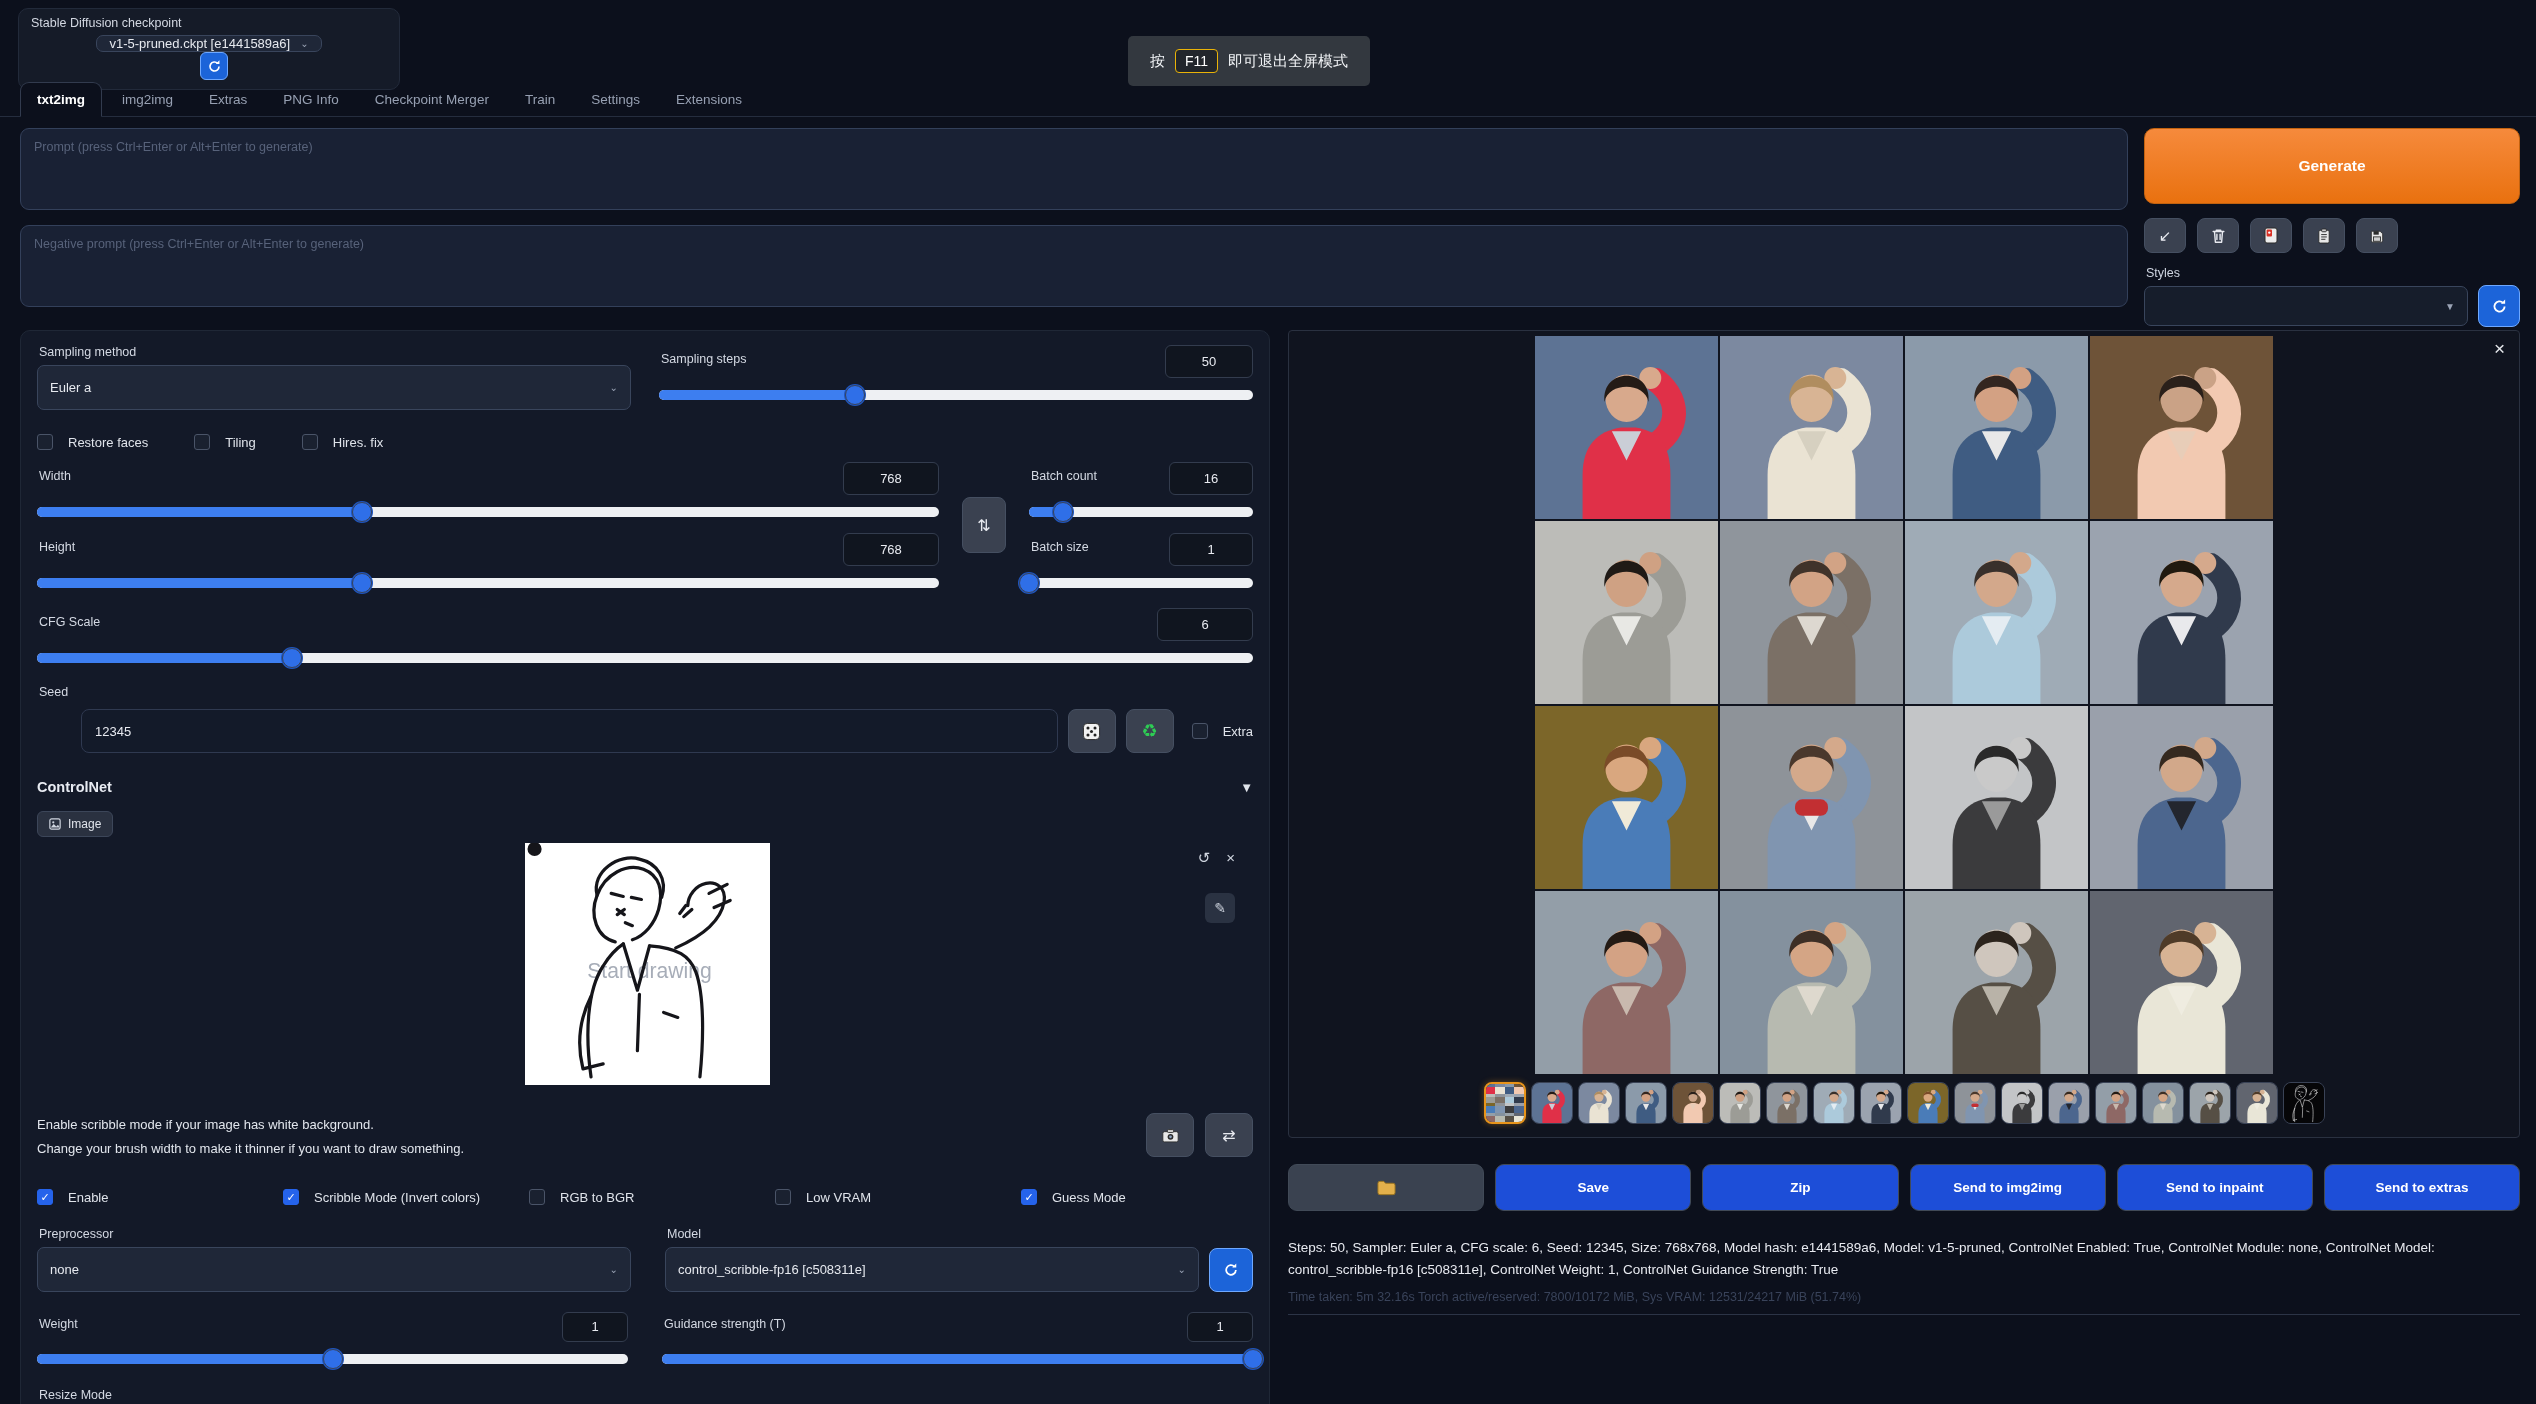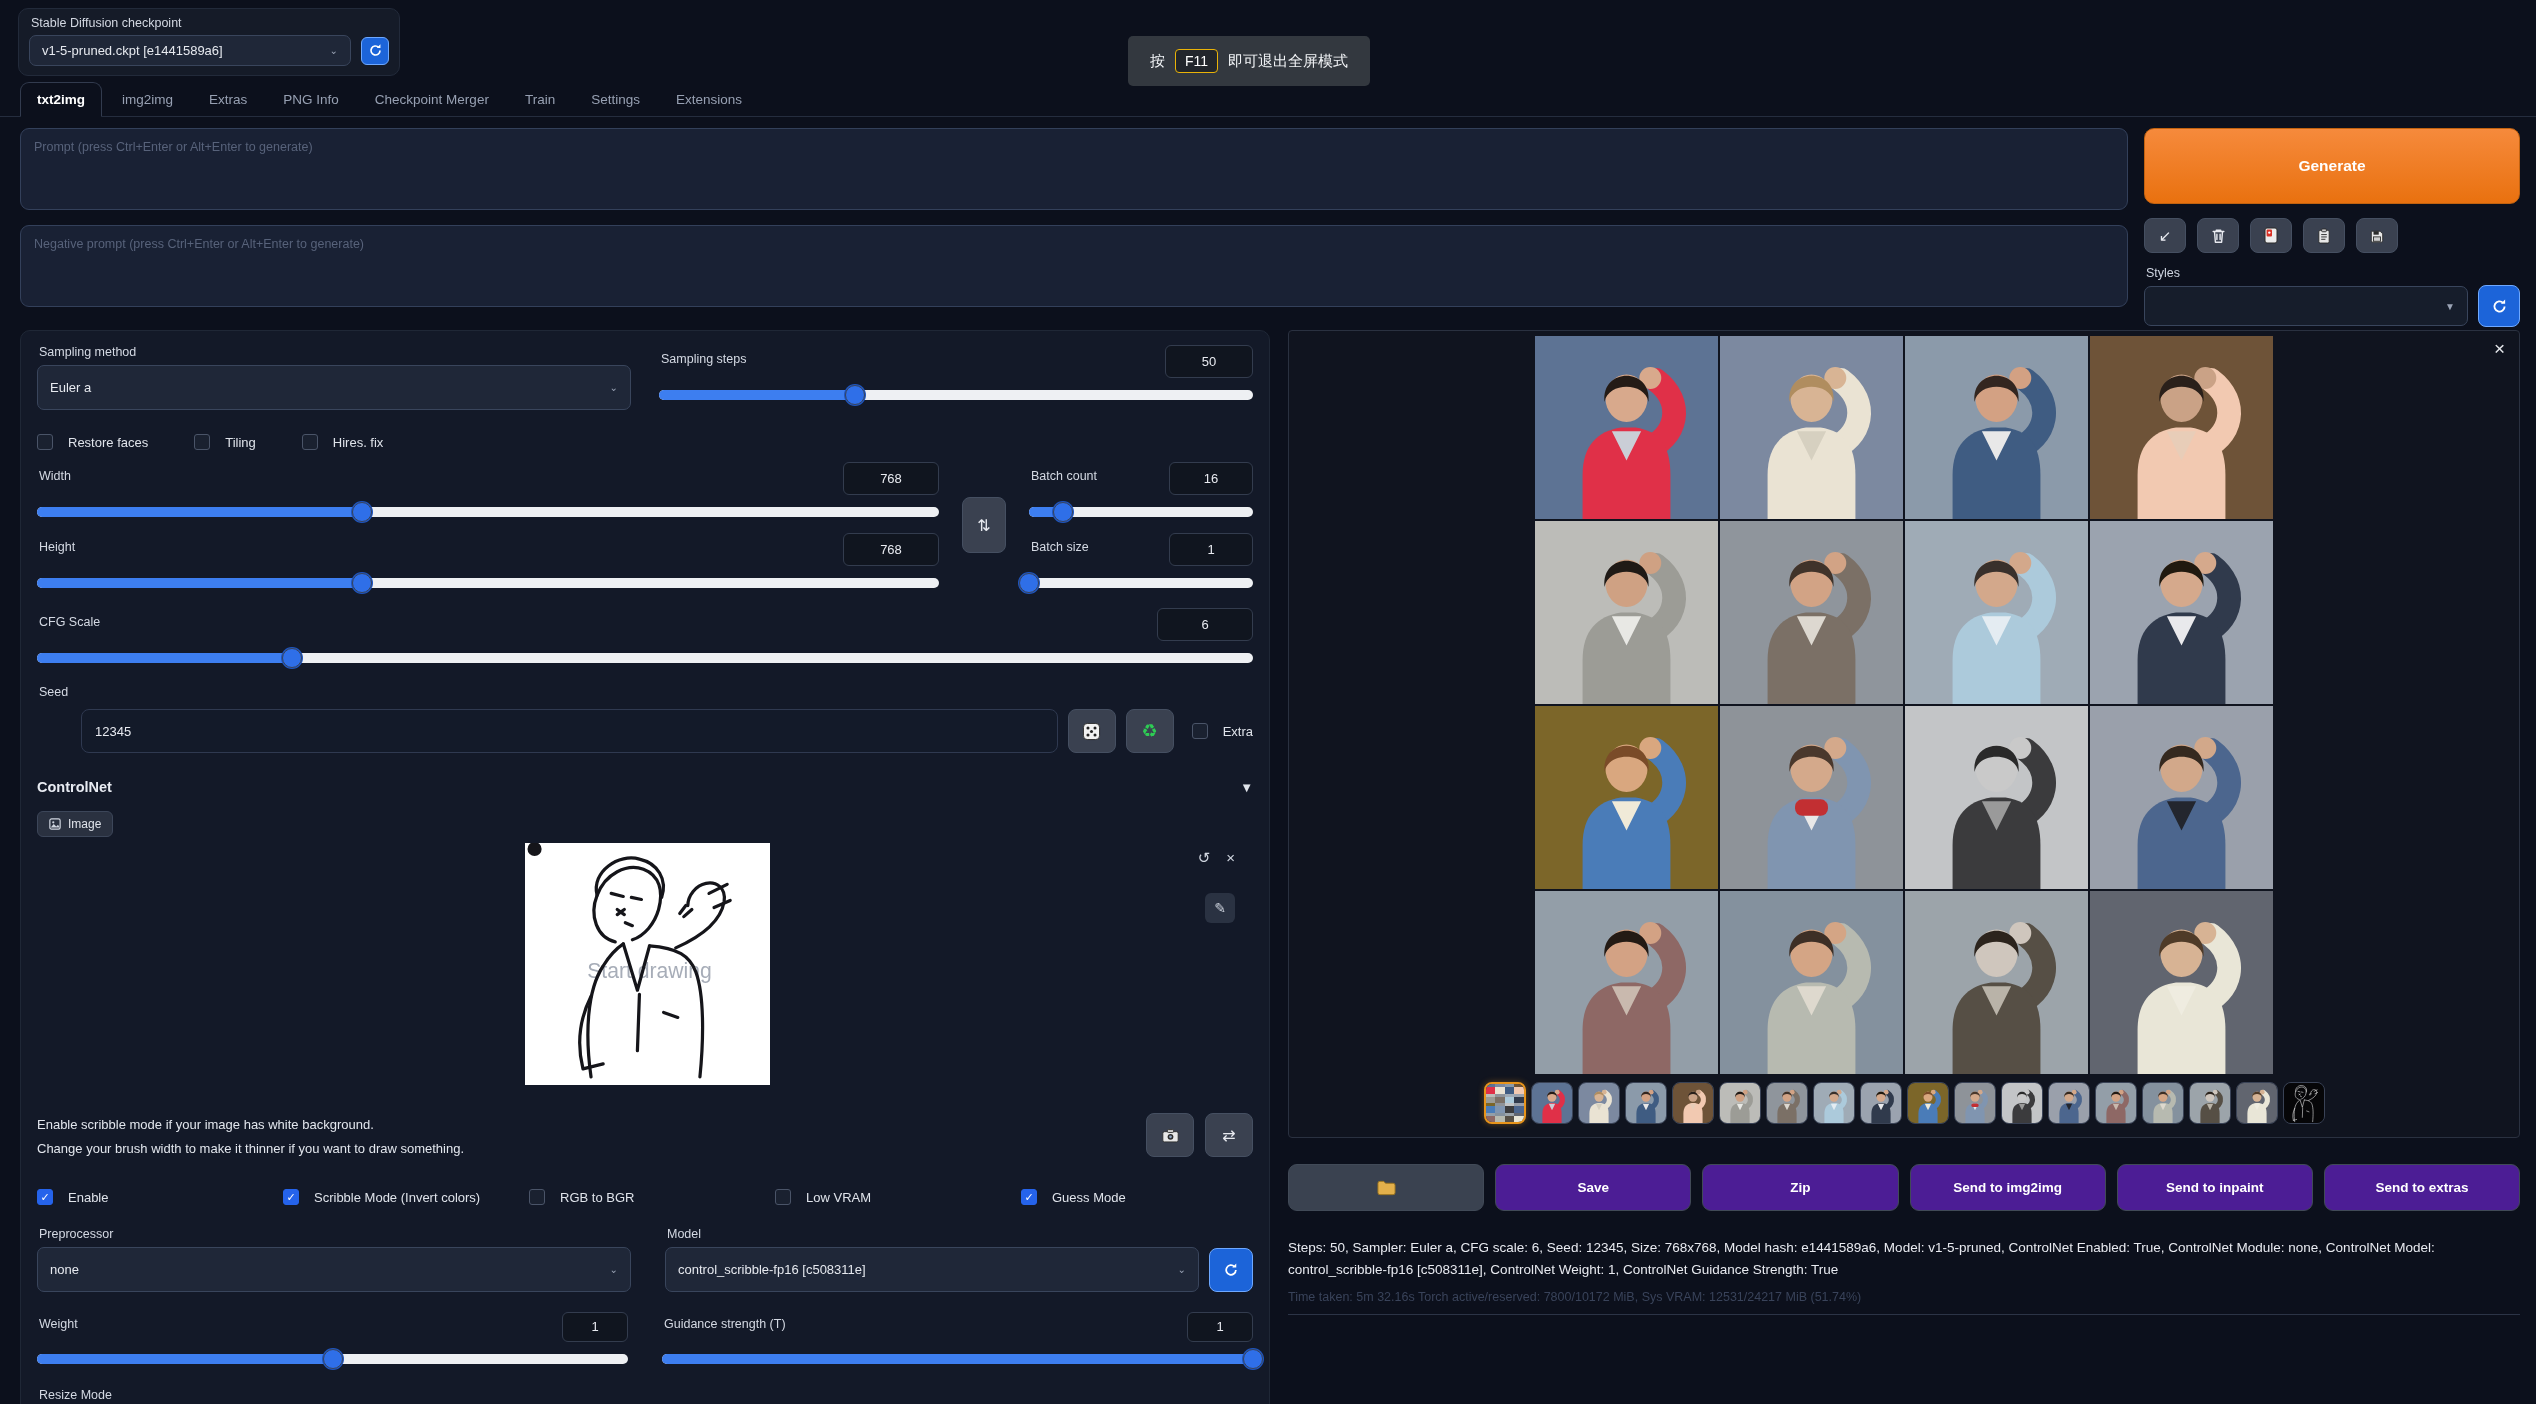--- a/index.html
+++ b/index.html
@@ -4,21 +4,21 @@
 <style>
   html,body{margin:0;padding:0;background:#0c101c;}
   *{box-sizing:border-box;}
   .screen{position:relative;width:2536px;height:1404px;background:#0c101c;overflow:hidden;
           font-family:"Liberation Sans",sans-serif;color:#e5e8ef;}
 
   
   .ckpt-block{position:absolute;left:18px;top:8px;width:382px;background:#151b28;border:1px solid #222a3a;
               border-radius:10px;padding:7px 10px 9px;}
   .ckpt-label{font-size:12.5px;color:#d3d8e2;margin:0 0 5px 2px;}
-  .ckpt-row{display:flex;align-items:center;}
+  .ckpt-row{display:flex;align-items:center;flex-direction:column;}
   .select{display:flex;align-items:center;justify-content:space-between;background:#1f2738;border:1px solid #39455c;
           border-radius:7px;padding:0 12px;height:31px;font-size:13px;color:#e6e9ef;cursor:pointer;}
   .ckpt-row .select{flex:1;}
   .chev{color:#9aa3b5;font-size:10px;margin-left:10px;}
   .btn-refresh{width:28px;height:28px;margin-left:10px;border-radius:6px;background:#1c64d9;border:1px solid #6ea8ff;
                display:flex;align-items:center;justify-content:center;cursor:pointer;flex:none;}
   .toast{position:absolute;left:1128px;top:36px;height:50px;background:#33383f;border-radius:5px;
          display:flex;align-items:center;padding:0 22px;gap:10px;font-size:15px;color:#f2f4f7;}
   .keycap{border:1px solid #eab308;border-radius:4px;padding:3px 9px;font-size:14px;color:#fff;background:#22262c;}
 
@@ -127,21 +127,21 @@
   .gal-cell{overflow:hidden;cursor:pointer;}
   .gal-cell svg{width:100%;height:100%;display:block;}
   .thumb-strip{display:flex;gap:5px;justify-content:center;margin-top:8px;}
   .thumb{width:42px;height:42px;border-radius:8px;border:1px solid #3a4356;overflow:hidden;cursor:pointer;flex:none;
          background:#1a2130;}
   .thumb svg{width:100%;height:100%;display:block;}
   .thumb.selected{border:2px solid #e8941a;box-shadow:0 0 6px #e8941a66;}
   .thumb .mont{display:grid;grid-template-columns:repeat(4,1fr);grid-auto-rows:1fr;width:100%;height:100%;}
 
   .actions-row{display:flex;gap:11px;margin-top:26px;}
-  .action-btn{flex:1;height:47px;background:#4c1d95;border:1px solid #414a57;border-radius:9px;cursor:pointer;
+  .action-btn{flex:1;height:47px;background:#1d4ed8;border:1px solid #414a57;border-radius:9px;cursor:pointer;
       color:#fff;font-size:13.5px;font-weight:bold;display:flex;align-items:center;justify-content:center;}
   .action-btn.folder{background:#3a4250;}
 
   .result-info{margin-top:26px;font-size:13.5px;color:#e8eaf0;line-height:1.6;}
   .perf-line{margin-top:10px;font-size:12.5px;color:#39435a;}
   .info-divider{border-bottom:1px solid #2c3446;margin-top:10px;}
 
   svg .st{stroke:#e8eaf0;stroke-width:1.6;fill:none;stroke-linecap:round;stroke-linejoin:round;}
 </style>
 </head>

